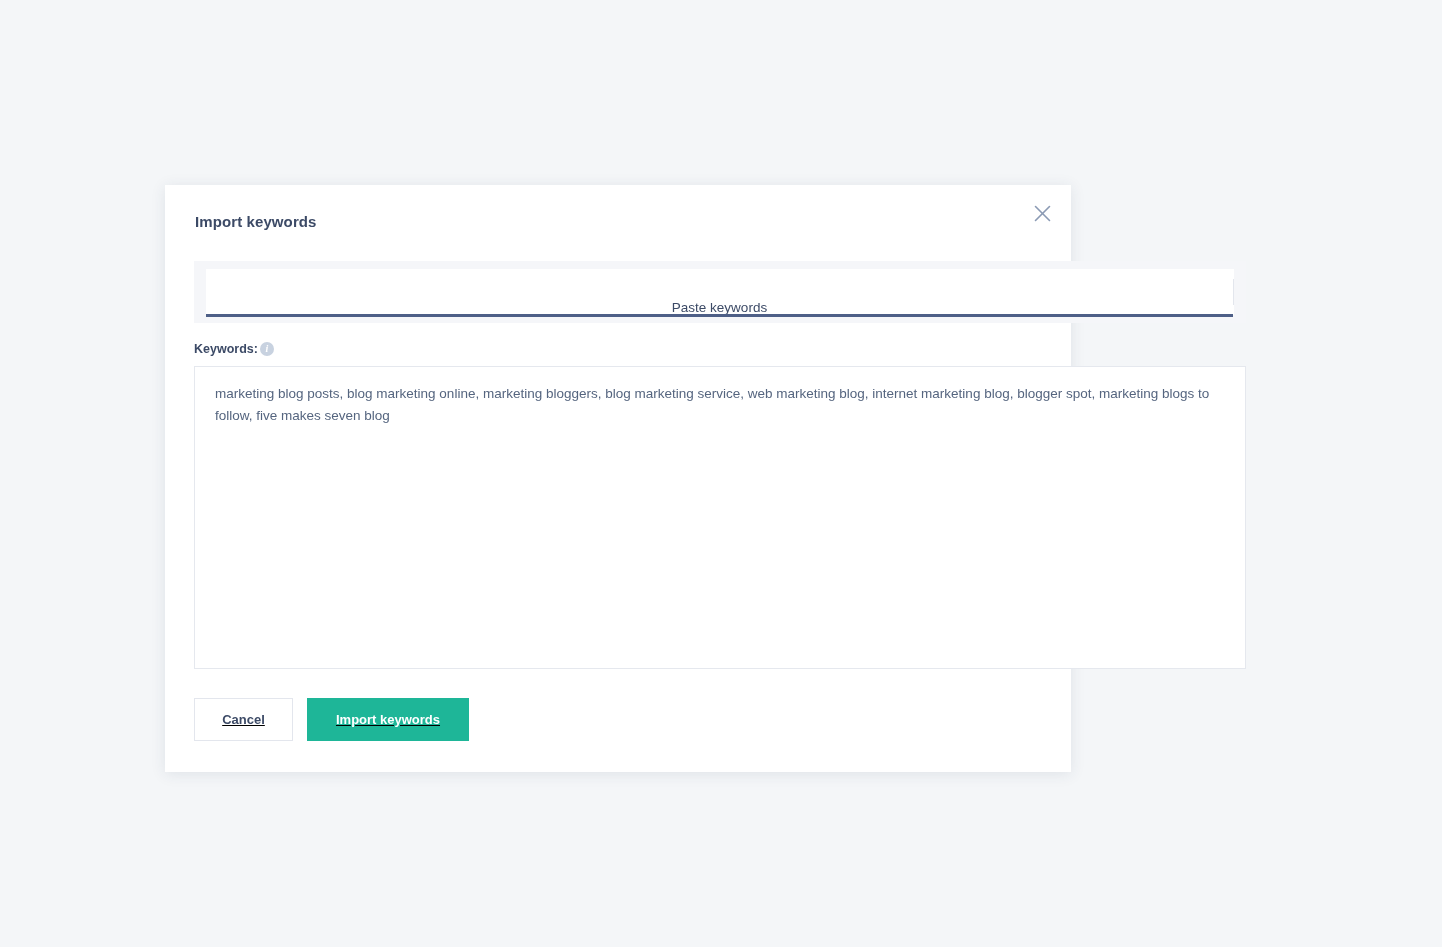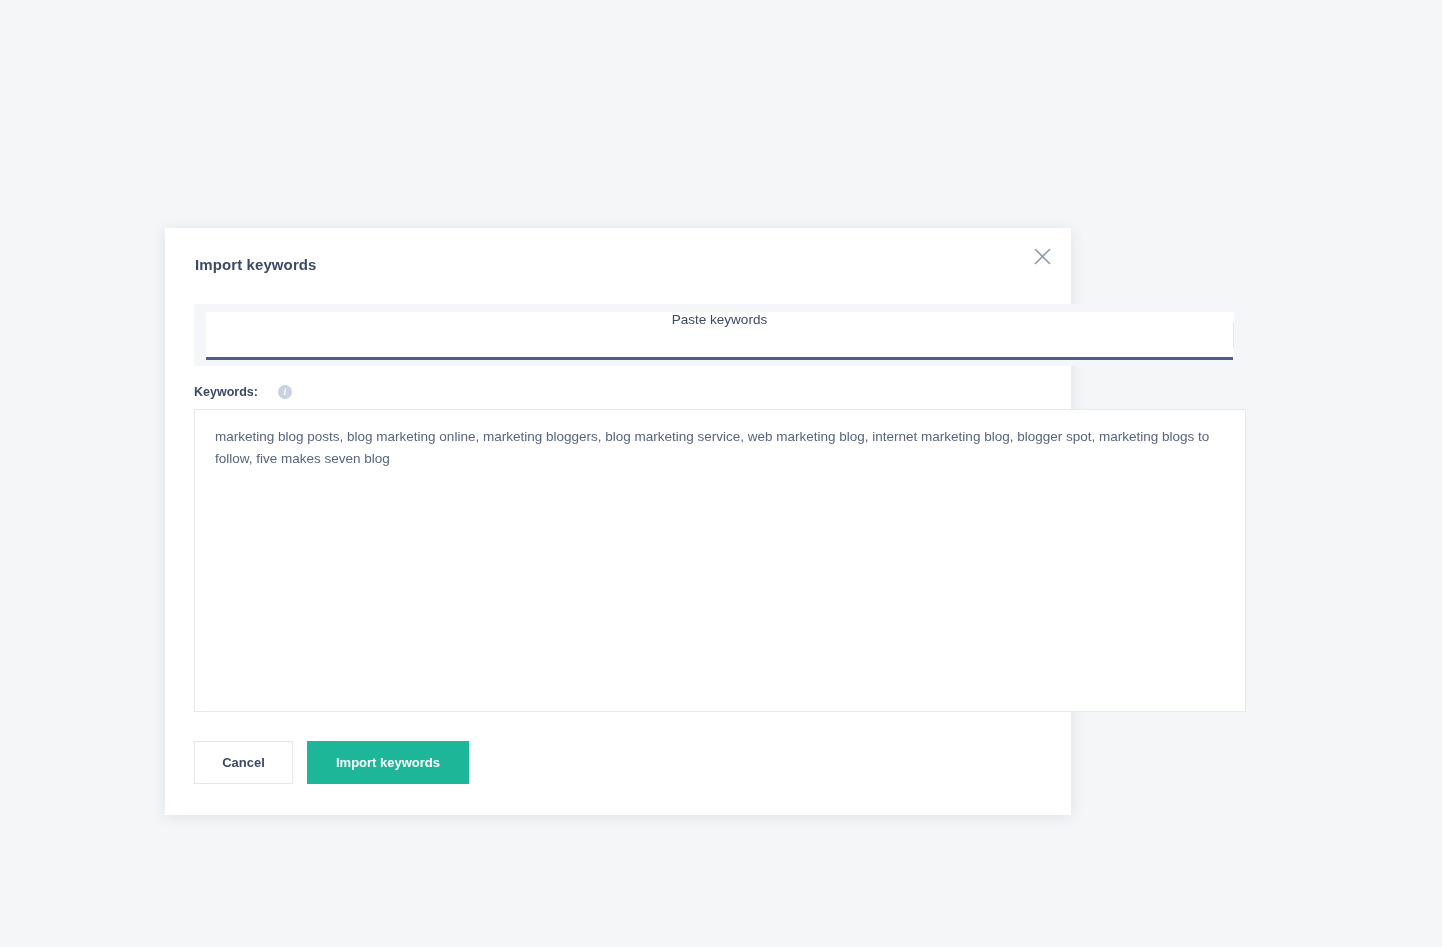--- a/index.html
+++ b/index.html
@@ -19,21 +19,20 @@
   
   .modal {
     position: absolute;
     left: 165px;
     top: 185px;
     width: 906px;
     height: 587px;
     background: #ffffff;
     box-shadow: 0 2px 14px rgba(40, 54, 85, 0.10);
     box-sizing: border-box;
-    margin-top: 43px;
   }
 
   .close-btn {
     position: absolute;
     right: 14px;
     top: 13px;
     width: 30px;
     height: 30px;
     display: flex;
     align-items: center;
@@ -69,21 +68,21 @@
   .tabs {
     position: relative;
     display: flex;
     background: #ffffff;
     height: 46px;
     box-sizing: border-box;
   }
   .tab {
     flex: 1 1 0;
     display: flex;
-    align-items: flex-start;
+    align-items: flex-end;
     justify-content: center;
     font-size: 13.5px;
     color: #46587e;
     cursor: pointer;
     position: relative;
     background: #ffffff;
     box-sizing: border-box;
     user-select: none;
   }
   .tab.active {
@@ -106,21 +105,21 @@
     flex: 0 0 1px;
   }
 
   
   .field-label-row {
     position: absolute;
     left: 29px;
     top: 157px;
     display: flex;
     align-items: flex-start;
-    gap: 20px;
+    gap: 2px;
   }
   .field-label {
     font-size: 12.5px;
     font-weight: bold;
     color: #3c4a66;
   }
   .info-icon {
     width: 14px;
     height: 14px;
     border-radius: 50%;
@@ -157,20 +156,21 @@
   }
 
   
   .footer {
     position: absolute;
     left: 29px;
     top: 513px;
     display: flex;
     align-items: center;
     gap: 14px;
+    text-decoration: underline;
   }
   .btn {
     height: 43px;
     border: 0;
     font-family: "Liberation Sans", sans-serif;
     font-size: 13px;
     font-weight: bold;
     cursor: pointer;
     box-sizing: border-box;
     display: inline-flex;

